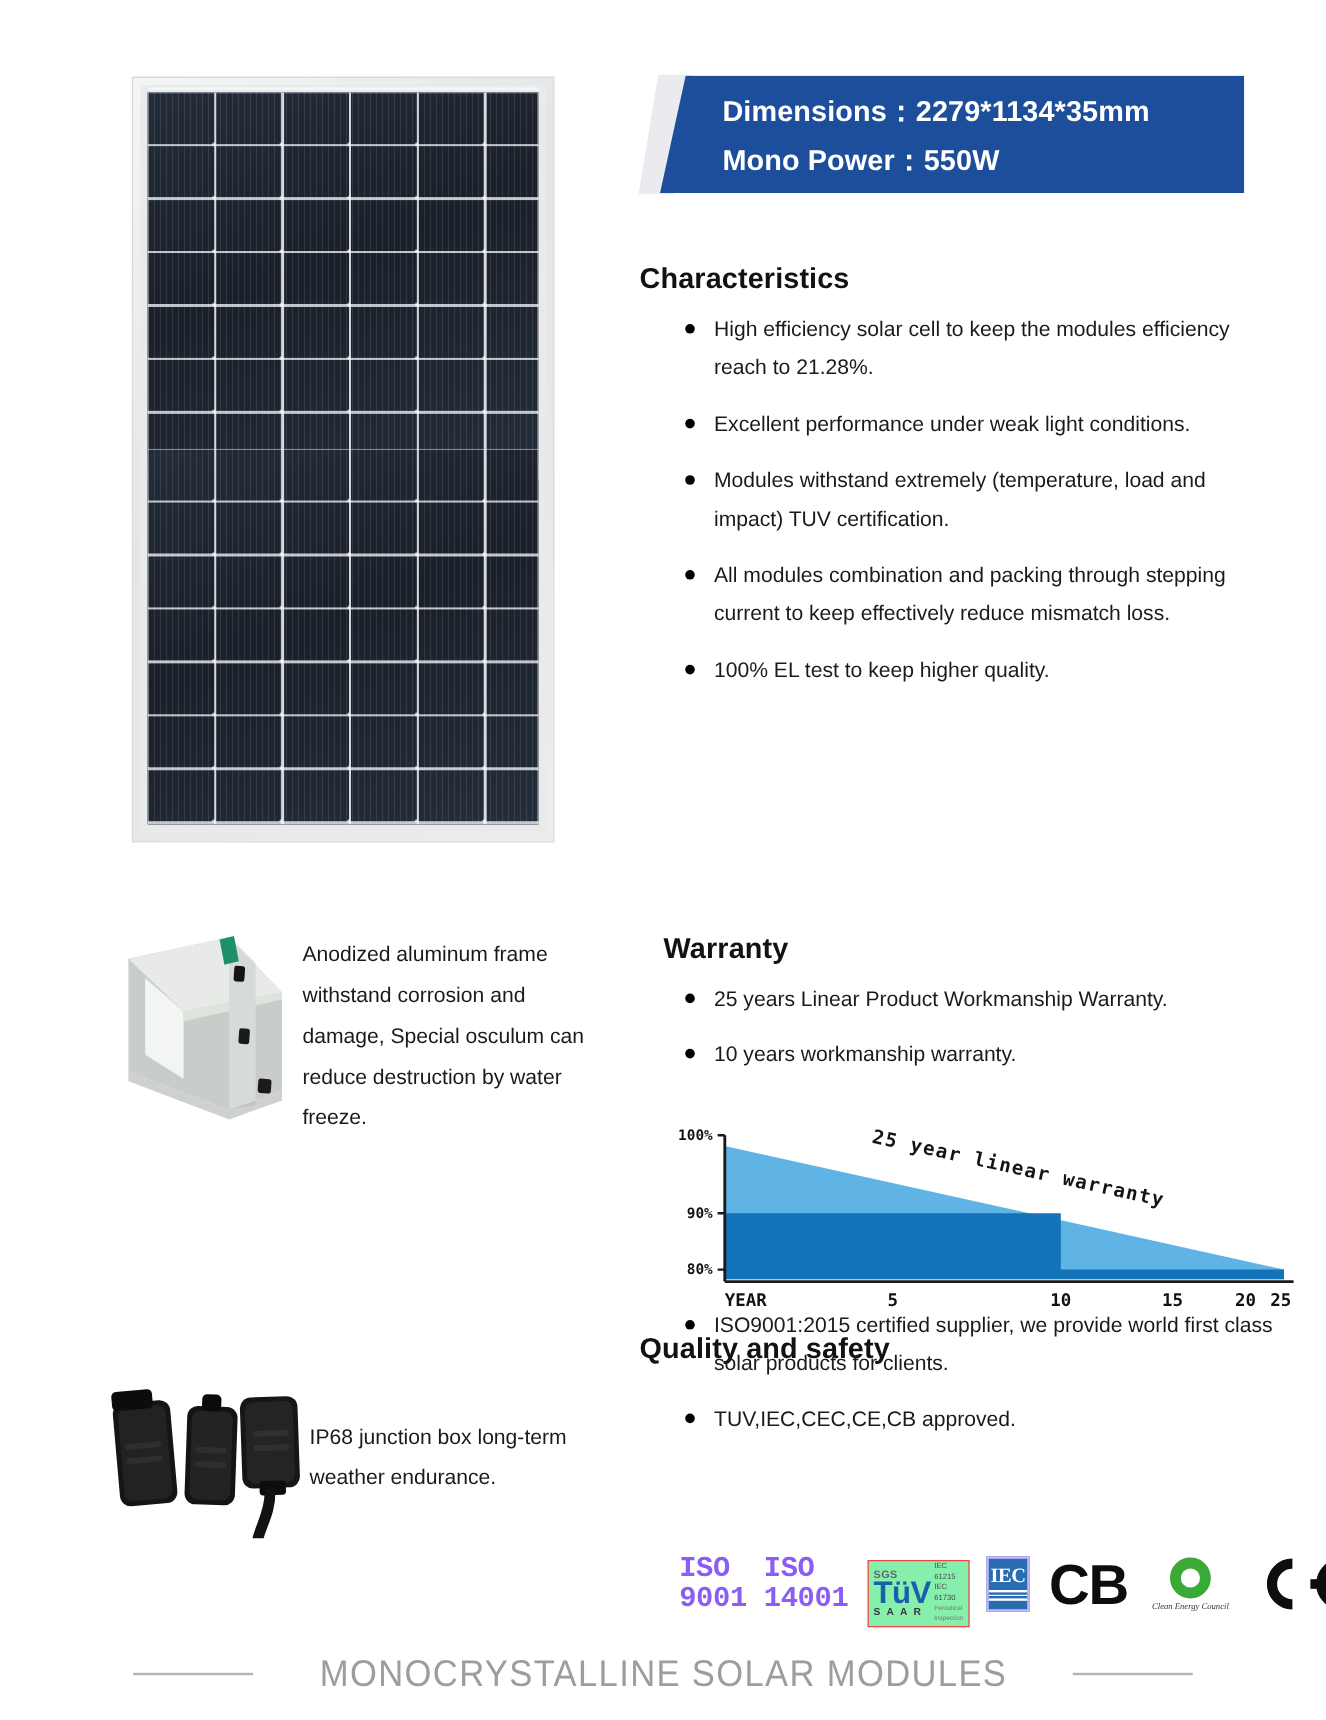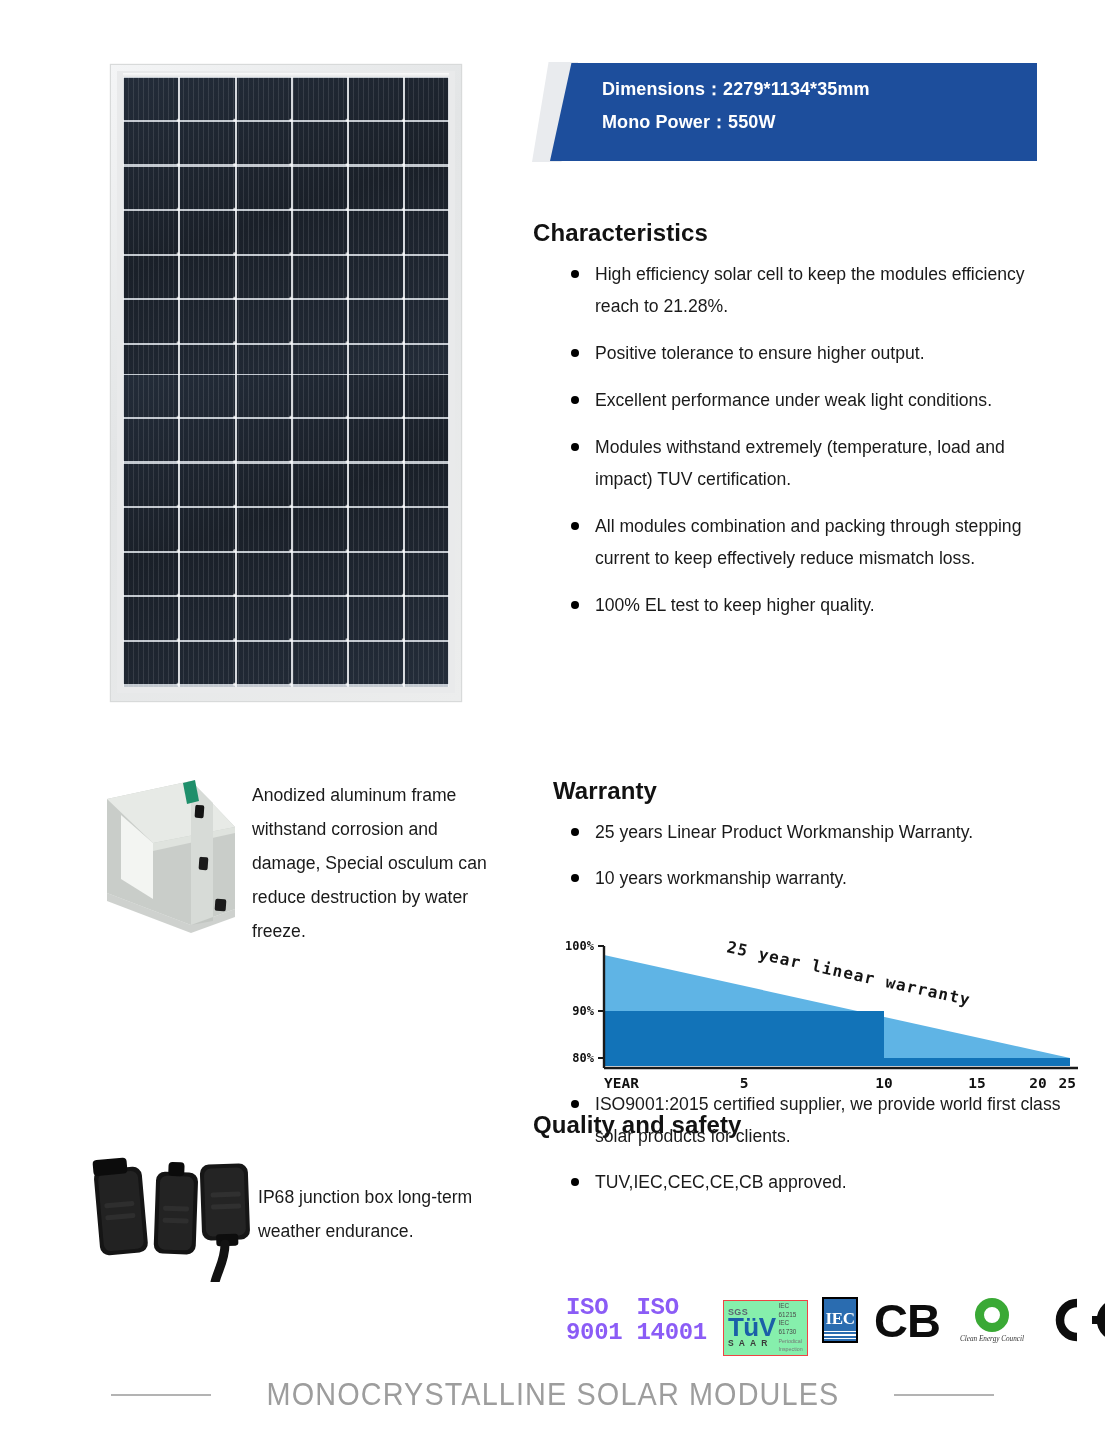--- a/index.html
+++ b/index.html
@@ -65,21 +65,21 @@
     position:absolute;left:0;top:2px;width:46px;height:100px;
     background:#e9ebee;
     clip-path:polygon(36% 0,100% 0,64% 100%,0 100%);
   }
   #banner-box{
     position:absolute;left:18px;top:3px;right:3px;height:98px;
     background:#1d4e9c;
     clip-path:polygon(4.4% 0, 100% 0, 100% 100%, 0 100%);
   }
   .banner-line{
-    color:#fff;font-weight:bold;font-size:18px;letter-spacing:.1px;
+    color:#fff;font-weight:bold;font-size:24px;letter-spacing:.1px;
     white-space:nowrap;
   }
   #banner-text{position:absolute;left:70px;top:17px;}
   #banner-text .banner-line + .banner-line{margin-top:9px;}
 
   
   .sec-title{
     position:absolute;font-weight:bold;font-size:24px;color:#121212;
     letter-spacing:.1px;white-space:nowrap;
   }
@@ -124,22 +124,22 @@
     display:flex;align-items:center;padding:3px 4px;box-sizing:border-box;margin-top:16px;
   }
   #tuv-left{width:48px;text-align:left;}
   #tuv-sgs{font-size:9px;font-weight:bold;color:#5b6670;line-height:9px;letter-spacing:.4px;}
   #tuv-main{font-size:26px;font-weight:bold;color:#1a5fa8;line-height:21px;letter-spacing:-.5px;}
   #tuv-saar{font-size:8.5px;font-weight:bold;color:#3a3a3a;letter-spacing:1.6px;line-height:10px;}
   #tuv-right{font-size:6.4px;color:#4a4a4a;line-height:8.6px;padding-left:3px;}
   #tuv-right .tiny{font-size:5.3px;color:#777;}
   #iec-logo{
     width:46px;height:46px;background:#2a6cb0;margin-left:14px;
-    display:flex;flex-direction:column;align-items:center;justify-content:flex-end;
-    border:2px solid #000000;box-sizing:border-box;position:relative;
+    display:flex;flex-direction:column;align-items:center;justify-content:center;
+    border:2px solid #c4b5fd;box-sizing:border-box;position:relative;
   }
   #iec-text{color:#fff;font-family:"Liberation Serif",serif;font-weight:bold;font-size:17px;line-height:17px;letter-spacing:-.3px;}
   #iec-lines{width:32px;margin-top:4px;}
   #iec-lines div{height:1.6px;background:#fff;margin-bottom:1.8px;}
   #cb-logo{
     font-family:"Liberation Sans",sans-serif;font-weight:bold;font-size:47px;
     color:#0d0d0d;line-height:47px;letter-spacing:-1px;margin-left:16px;
   }
   #cec-logo{margin-left:20px;text-align:center;}
   #cec-ring{
@@ -202,21 +202,20 @@
   <div id="banner-box"></div>
   <div id="banner-text">
     <div class="banner-line">Dimensions：2279*1134*35mm</div>
     <div class="banner-line">Mono Power：550W</div>
   </div>
 </div>
 
 <div class="sec-title" id="title-characteristics">Characteristics</div>
 <ul class="bullets" id="list-characteristics">
   <li>High efficiency solar cell to keep the modules efficiency reach to 21.28%.</li>
-  <li>Positive tolerance to ensure higher output.</li>
   <li>Excellent performance under weak light conditions.</li>
   <li>Modules withstand extremely (temperature, load and impact) TUV certification.</li>
   <li>All modules combination and packing through stepping current to keep effectively reduce mismatch loss.</li>
   <li>100% EL test to keep higher quality.</li>
 </ul>
 
 <div class="sec-title" id="title-warranty">Warranty</div>
 <ul class="bullets" id="list-warranty">
   <li>25 years Linear Product Workmanship Warranty.</li>
   <li>10 years workmanship warranty.</li>

